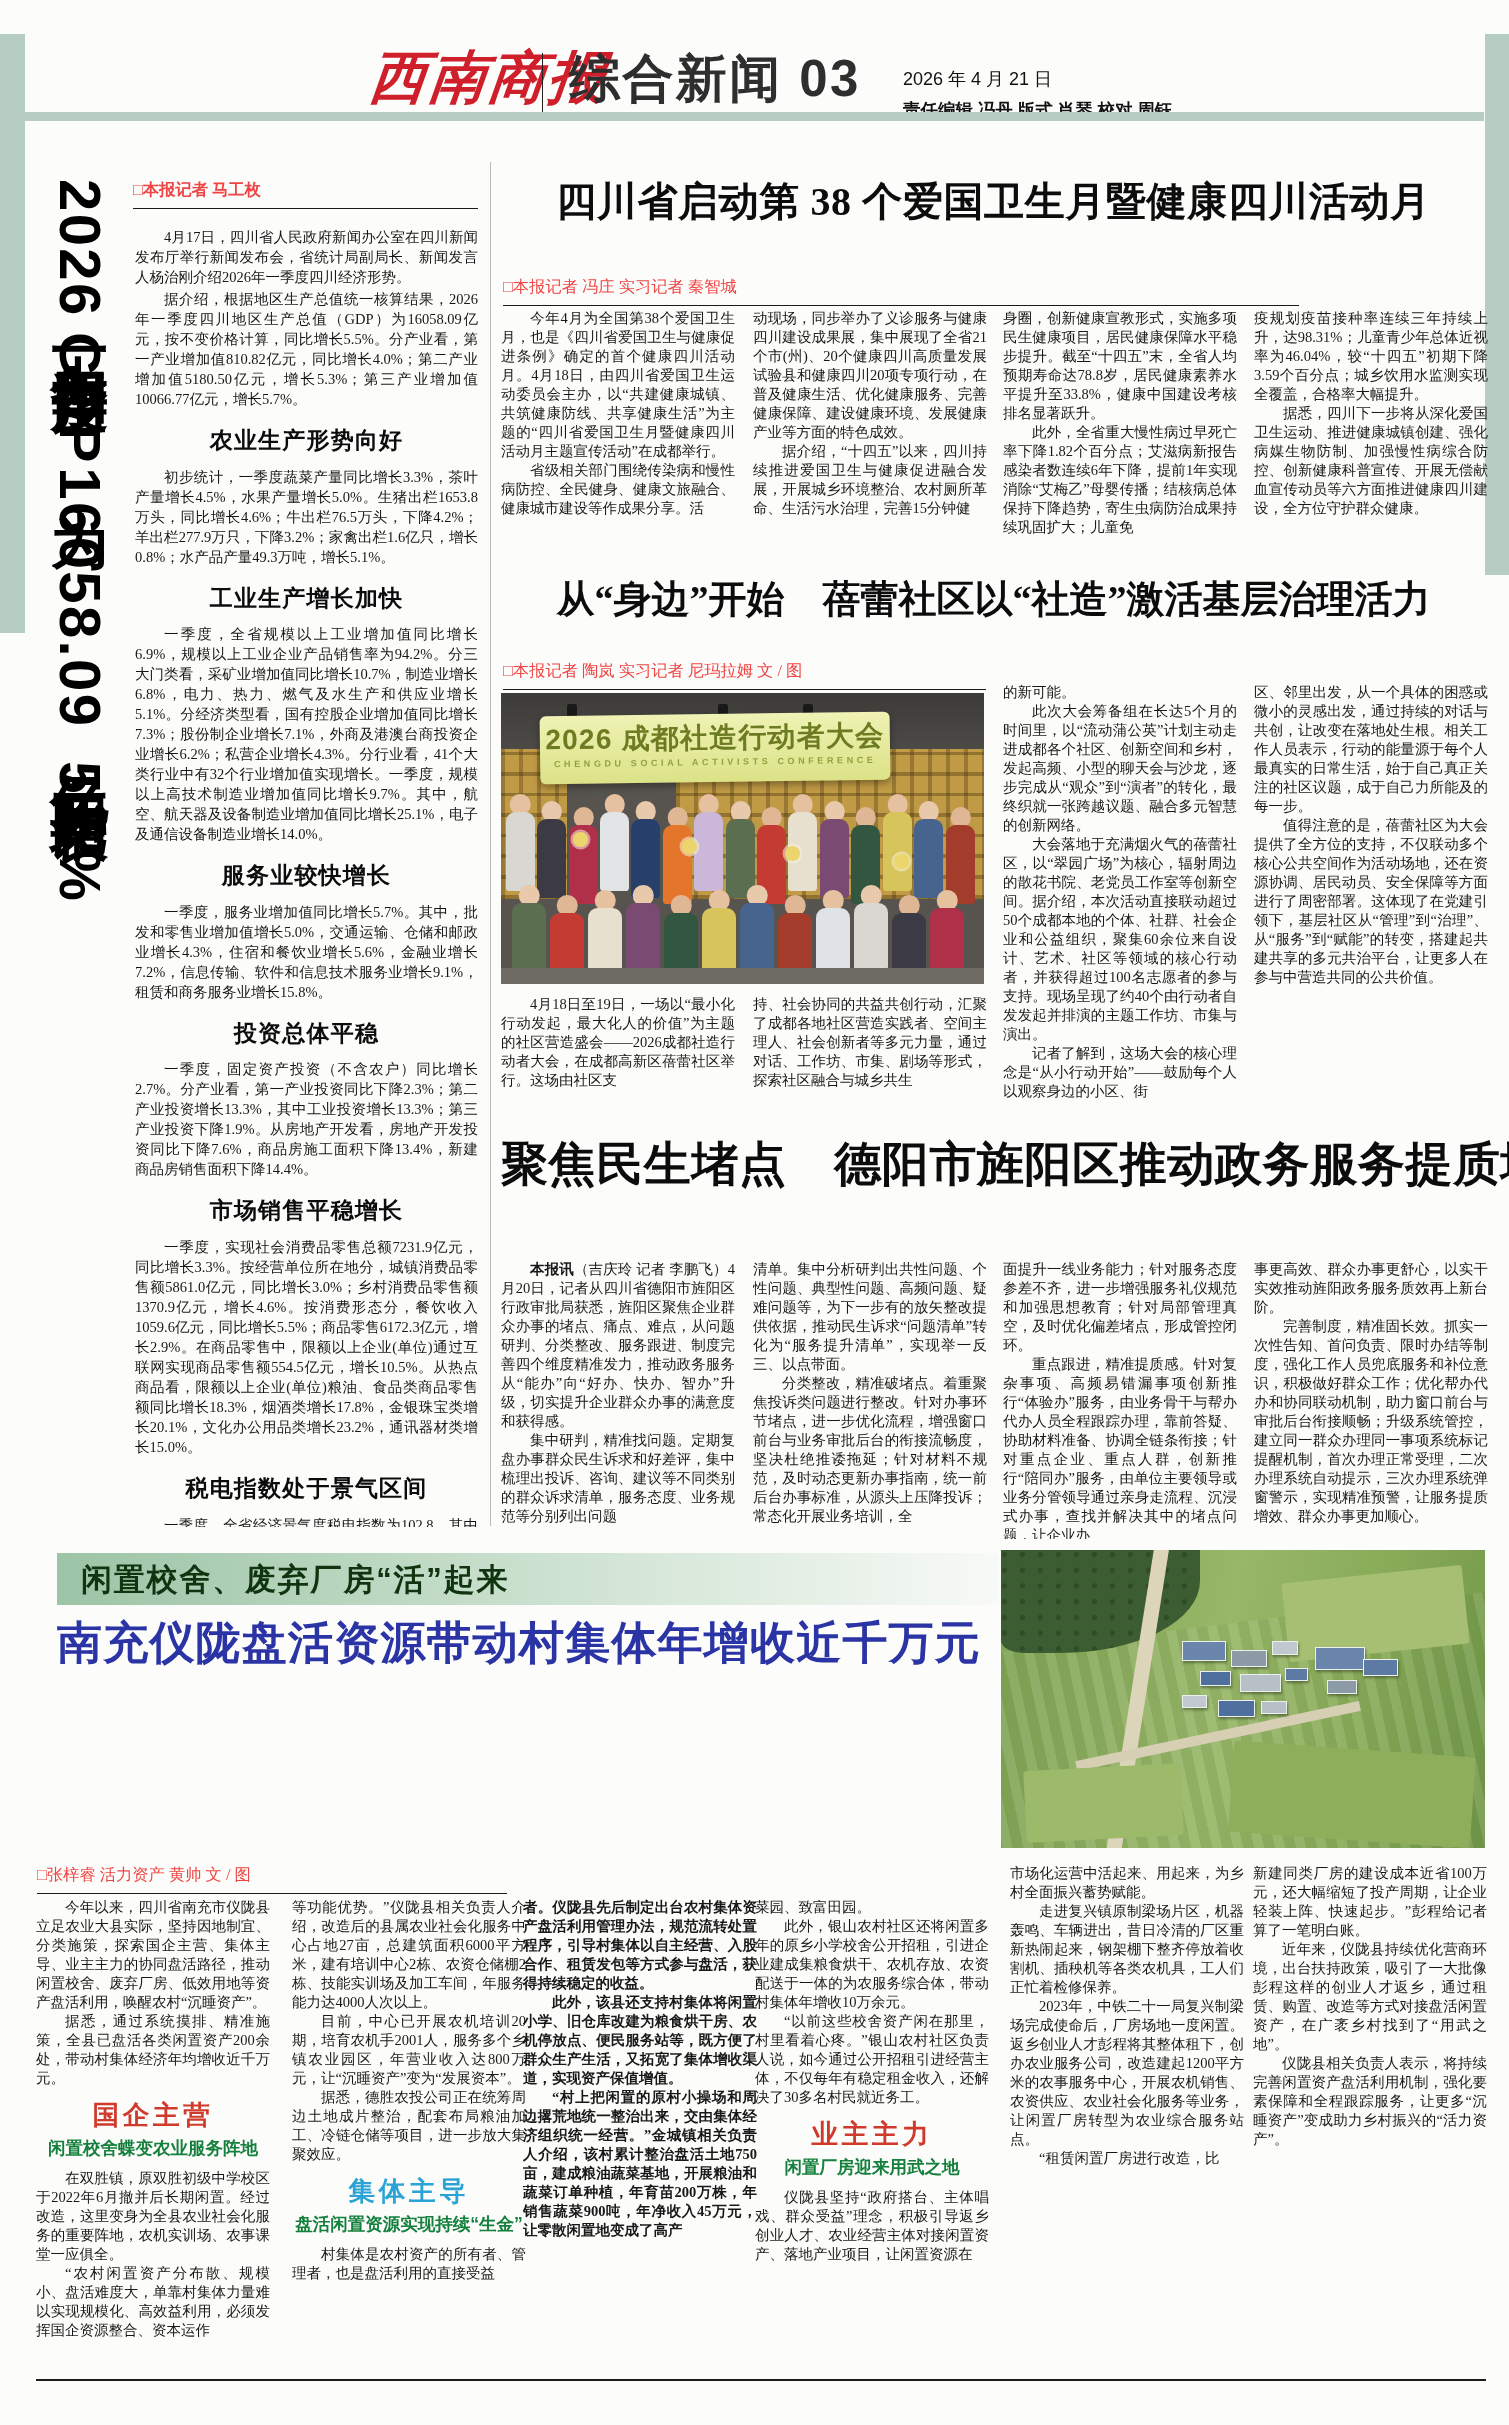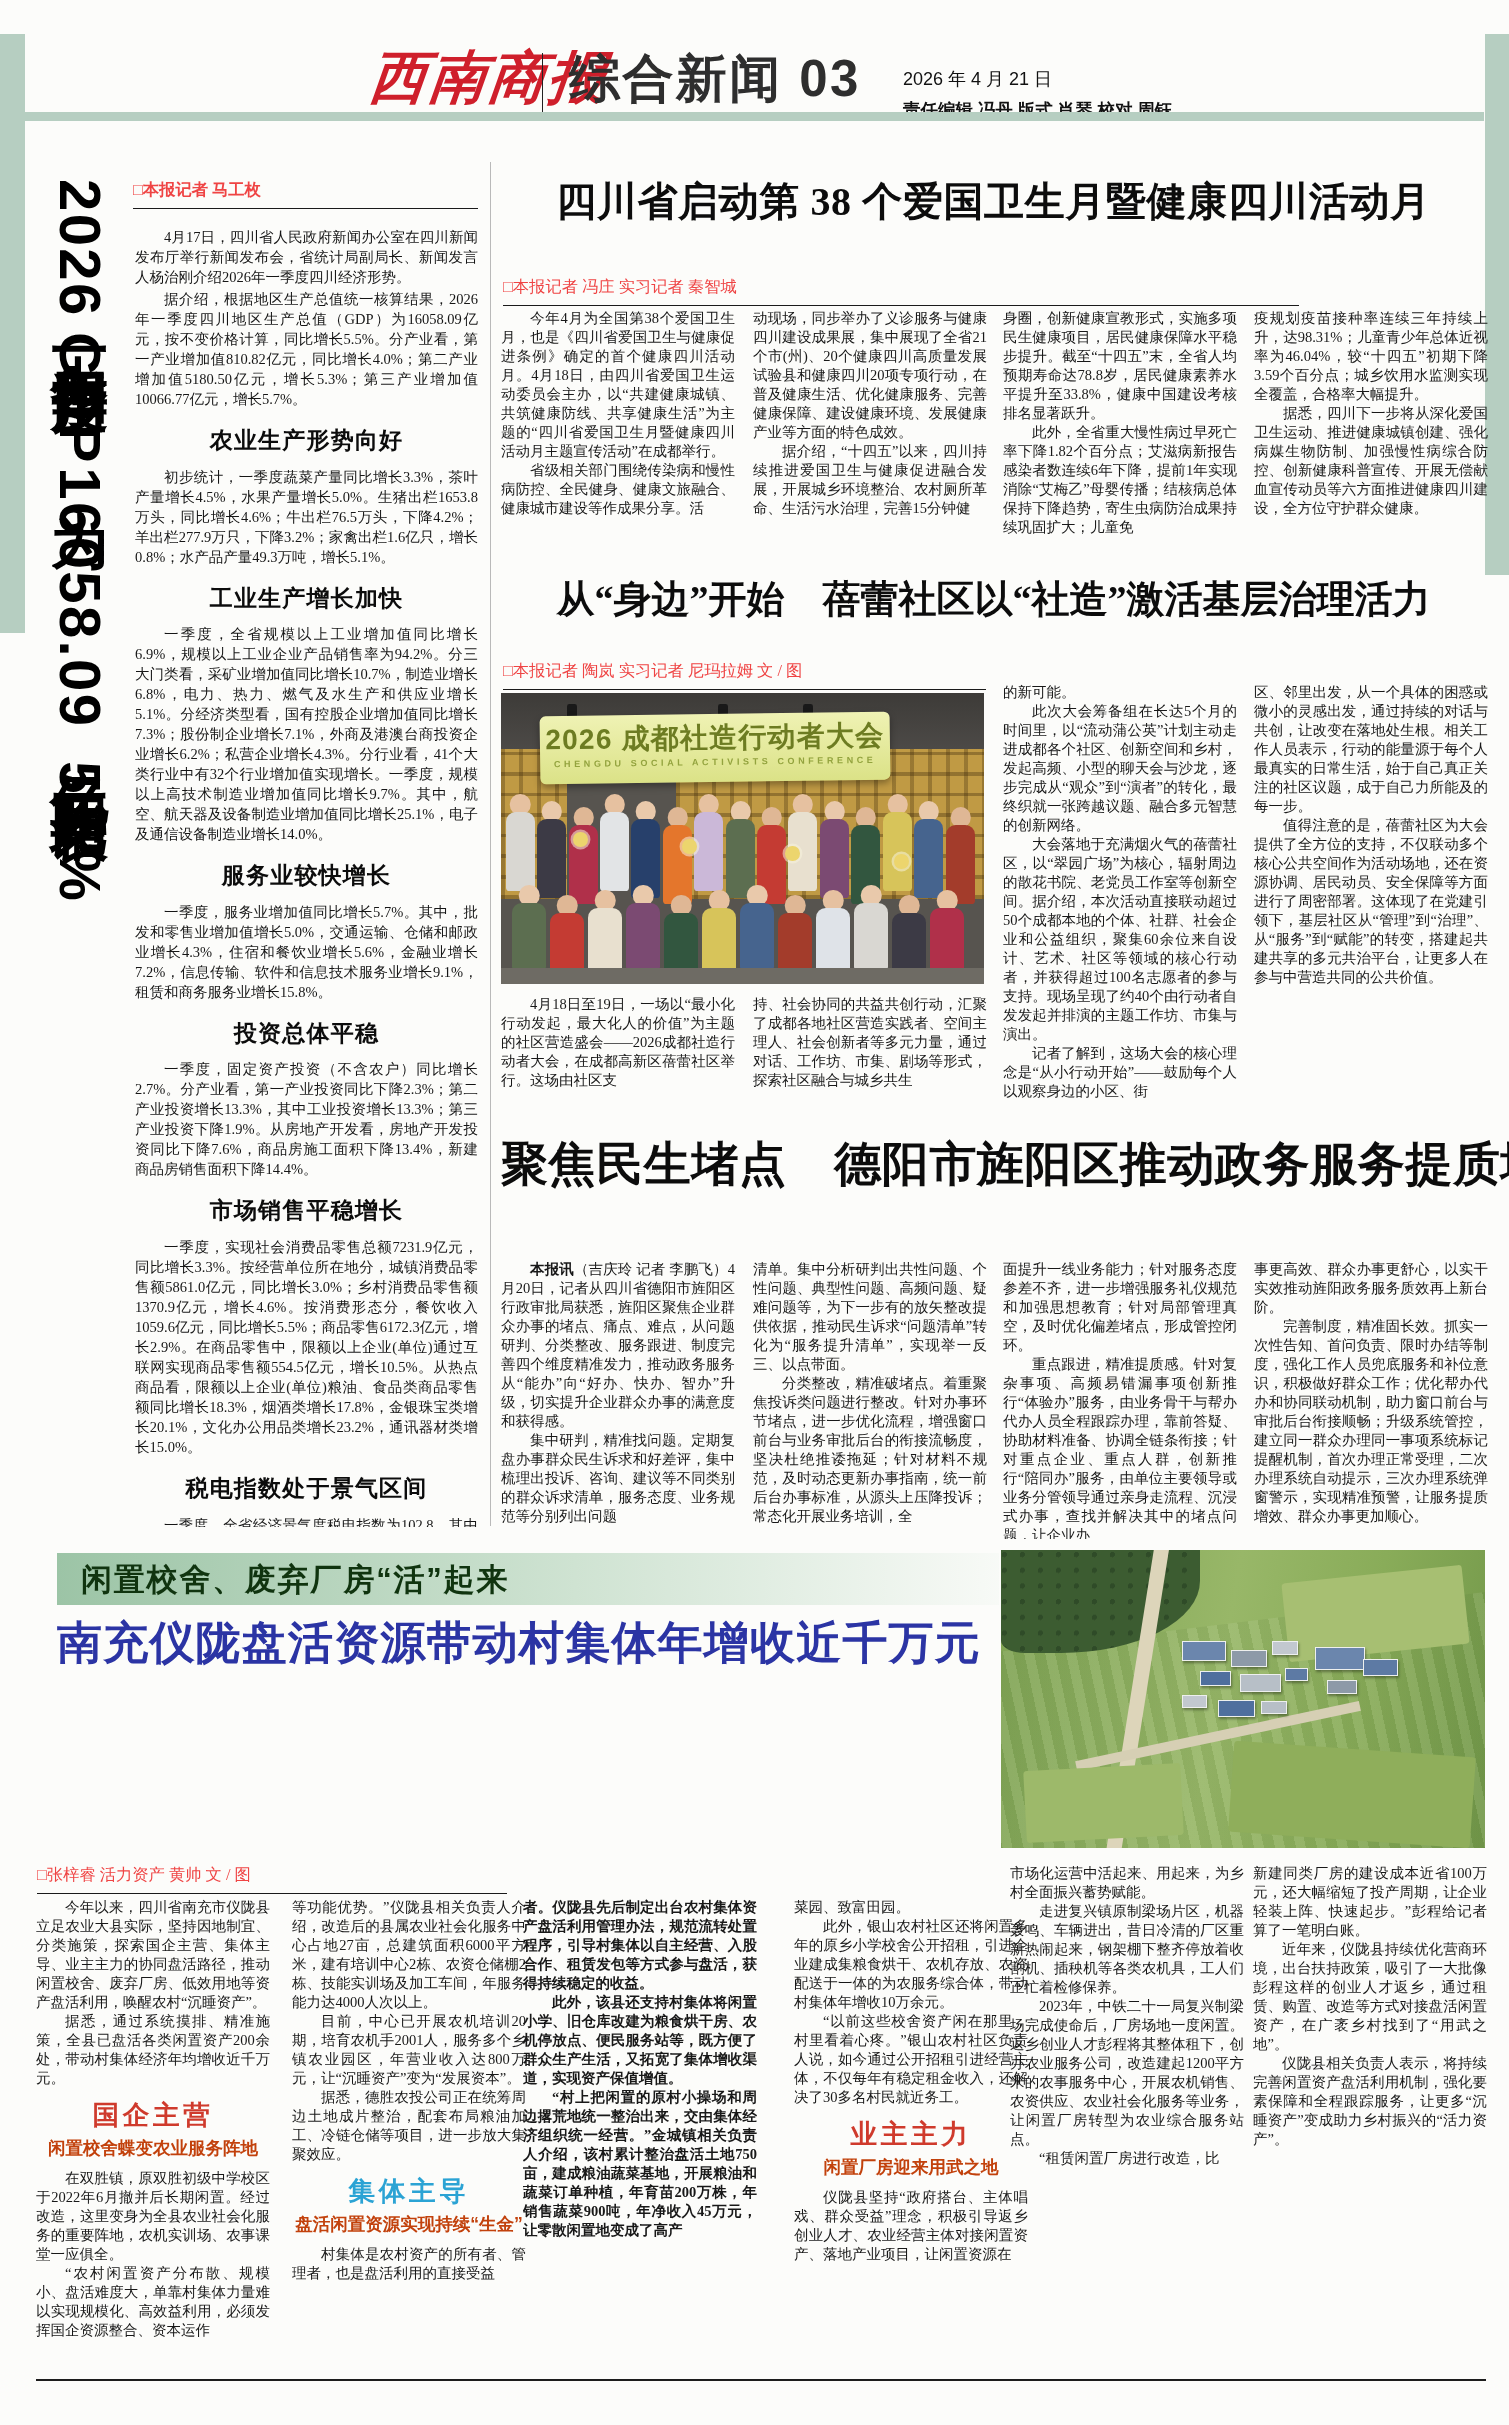--- a/index.html
+++ b/index.html
@@ -40,21 +40,21 @@
   #h3-headline{left:501px;top:1133px;width:985px;font-size:47px;letter-spacing:0.6px;}
   #h1-byline{left:503px;top:277px;width:796px;font-weight:400;}
   #h2-byline{left:503px;top:661px;width:483px;font-weight:400;}
   #nc-byline{left:37px;top:1865px;width:470px;font-weight:400;}
   .col{position:absolute;overflow:hidden;text-align:justify;
        font:14.5px/19px "Liberation Serif","DejaVu Serif",serif;color:#181818;}
   .col .bp{margin:0;}
   .bp.ind{text-indent:2em;}
   .colsub{margin:11px 0 8.5px;text-align:center;}
   .colsub .s1{font:900 26.6px/1.25 "Liberation Sans","DejaVu Sans",sans-serif;letter-spacing:3.6px;}
-  .colsub .s2{font:700 17.5px/1.4 "Liberation Sans","DejaVu Sans",sans-serif;color:#c2410c;margin-top:3.6px;}
+  .colsub .s2{font:700 17.5px/1.4 "Liberation Sans","DejaVu Sans",sans-serif;color:#15803d;margin-top:3.6px;}
   
   .a1{top:309px;height:226px;width:234px;}
   
   .a3{top:1260px;height:279px;width:234px;}
   .cA{left:501px;} .cB{left:753px;} .cC{left:1003px;} .cD{left:1254px;}
   
   .a2side{width:234px;top:683px;height:424px;}
   .a2under{width:234px;top:995px;height:111px;}
   
   .photoA{position:absolute;left:501px;top:693px;width:483px;height:291px;background:#57544f;overflow:hidden;}
@@ -88,21 +88,21 @@
   .pb-trees{position:absolute;left:0;top:0;width:199px;height:103px;border-radius:0 0 70% 12%;
       background:radial-gradient(circle at 18% 30%,#2f4b28 0 14%,transparent 15%) #3c5c31;
       background-size:18px 15.7px;}
   .pb-road{position:absolute;left:128px;top:-12px;width:14.5px;height:338px;background:#ddd5ba;transform:rotate(9deg);}
   .pb-road2{position:absolute;left:72px;top:181px;width:290px;height:9.7px;background:#d6cfb4;transform:rotate(-12deg);}
   .pb-field{position:absolute;border-radius:3.6px;}
   .bld{position:absolute;box-shadow:1.2px 1.8px 2.4px rgba(30,40,20,.45);}
   
   .nc{top:1898px;height:469px;width:234px;}
   .nc56{top:1864px;height:503px;width:234px;}
-  .n1{left:36px;} .n2{left:292px;} .n3{left:523px;font-weight:bold;} .n4{left:794px;} .n5{left:1010px;} .n6{left:1253px;}
+  .n1{left:36px;} .n2{left:292px;} .n3{left:523px;font-weight:bold;} .n4{left:755px;} .n5{left:1010px;} .n6{left:1253px;}
   .botrule{position:absolute;left:36px;top:2379px;width:1450px;height:1.8px;background:#1c1c1c;}
 </style>
 </head>
 <body>
 
 <div class="page">
 
   <div class="edge edge-l"></div>
   <div class="edge edge-r"></div>
   <div class="logo">西南商报</div>

